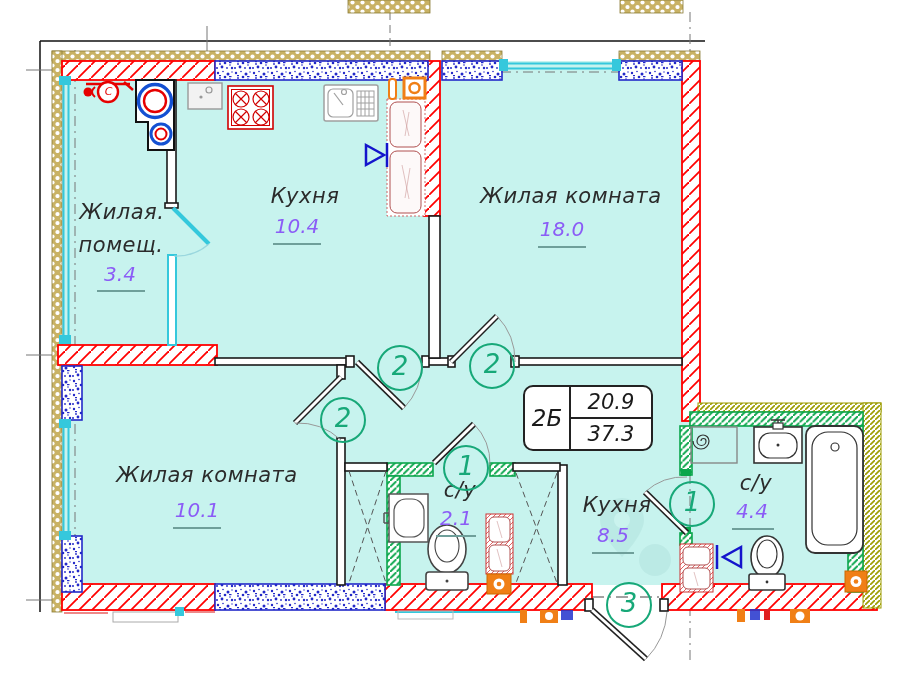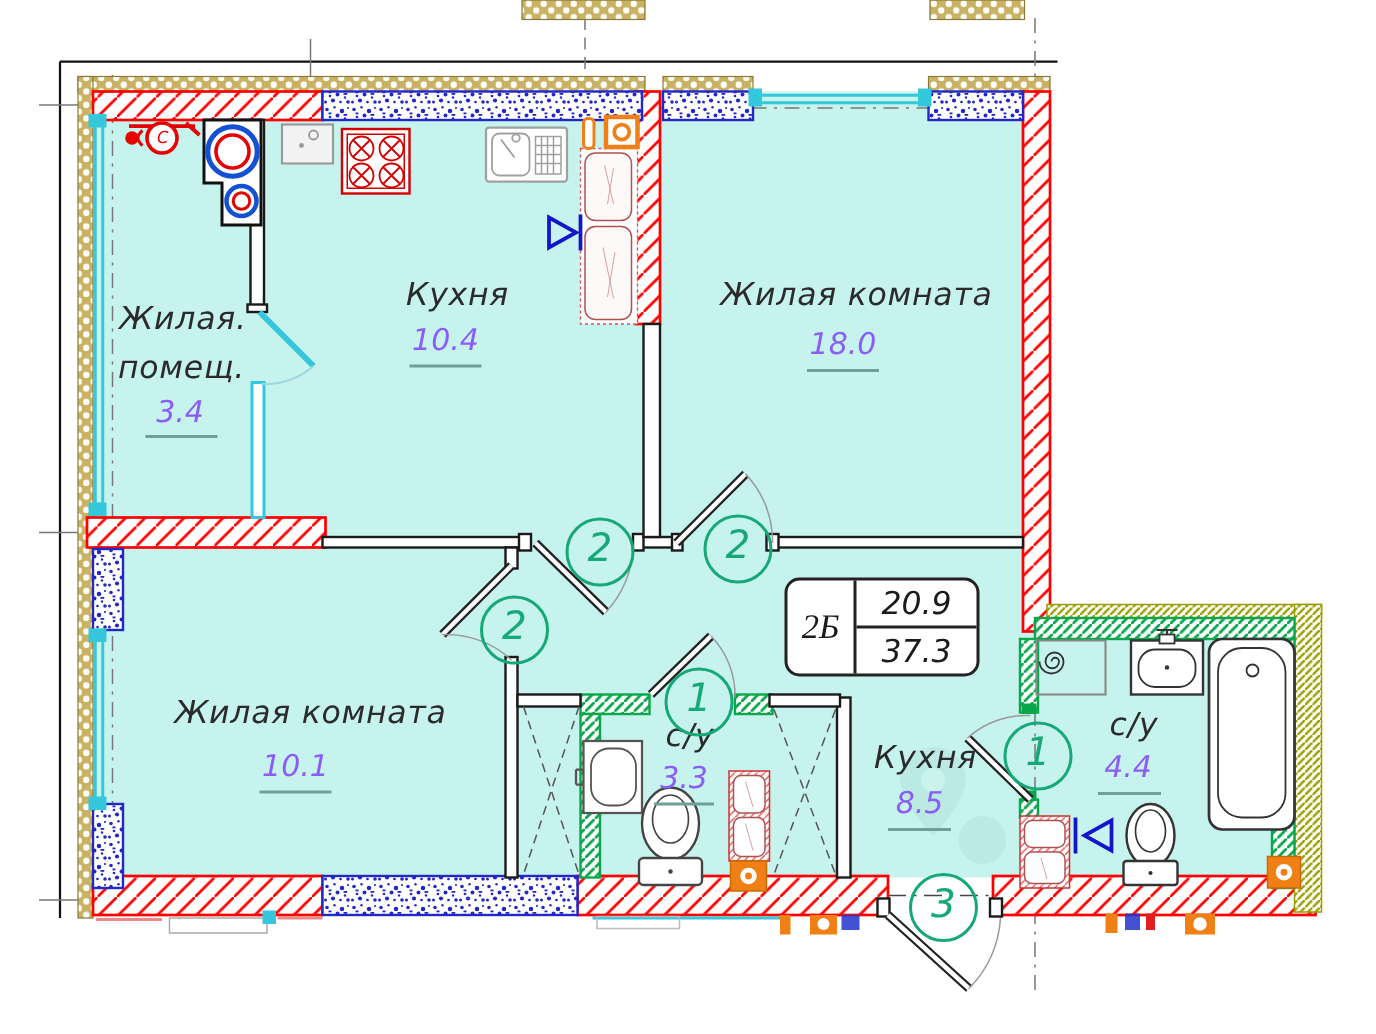--- a/index.html
+++ b/index.html
@@ -10,21 +10,21 @@
        transform:translateX(-50%);font-size:21px;letter-spacing:.5px;}
   .num{position:absolute;font-style:italic;color:#8b5cf6;white-space:nowrap;
        transform:translateX(-50%);font-size:20px;}
   .uline{position:absolute;height:0;border-bottom:2px solid #6f9f9a;}
   .mark{position:absolute;width:42px;height:42px;border:2.5px solid #17a878;border-radius:50%;
         color:#17a878;font-style:italic;font-size:26px;line-height:39px;text-align:center;
         background:transparent;}
   .card{position:absolute;left:523px;top:385px;width:126px;height:62px;background:#fff;
         border:2px solid #222;border-radius:10px;display:flex;}
   .card .c-left{width:44px;border-right:2px solid #222;display:flex;align-items:center;
-        justify-content:center;font-style:italic;font-size:23px;color:#1a1a1a;font-family:Liberation Serif, serif;}
+        justify-content:center;font-style:italic;font-size:23px;color:#1a1a1a;}
   .card .c-right{flex:1;display:flex;flex-direction:column;}
   .card .c-cell{flex:1;display:flex;align-items:center;justify-content:center;
         font-style:italic;font-size:21px;color:#1a1a1a;}
   .card .c-cell.top{border-bottom:2px solid #222;}
   .meter-letter{position:absolute;left:101px;top:85px;width:15px;text-align:center;
         color:#e60000;font-size:11px;font-style:italic;}
 </style>
 </head>
 <body>
 
@@ -376,21 +376,21 @@
 
 <div class="lbl" style="left:571px;top:184px;">Жилая комната</div>
 <div class="num" style="left:562px;top:217px;">18.0</div>
 <div class="uline" style="left:538px;top:246px;width:48px;"></div>
 
 <div class="lbl" style="left:207px;top:463px;">Жилая комната</div>
 <div class="num" style="left:197px;top:498px;">10.1</div>
 <div class="uline" style="left:173px;top:527px;width:48px;"></div>
 
 <div class="lbl" style="left:460px;top:478px;">с/у</div>
-<div class="num" style="left:456px;top:506px;">3.3</div>
+<div class="num" style="left:456px;top:506px;">2.1</div>
 <div class="uline" style="left:436px;top:535px;width:40px;"></div>
 
 <div class="lbl" style="left:617px;top:493px;">Кухня</div>
 <div class="num" style="left:613px;top:523px;">8.5</div>
 <div class="uline" style="left:592px;top:552px;width:42px;"></div>
 
 <div class="lbl" style="left:756px;top:471px;">с/у</div>
 <div class="num" style="left:752px;top:499px;text-align:right;">4.4</div>
 <div class="uline" style="left:732px;top:528px;width:42px;"></div>
 

